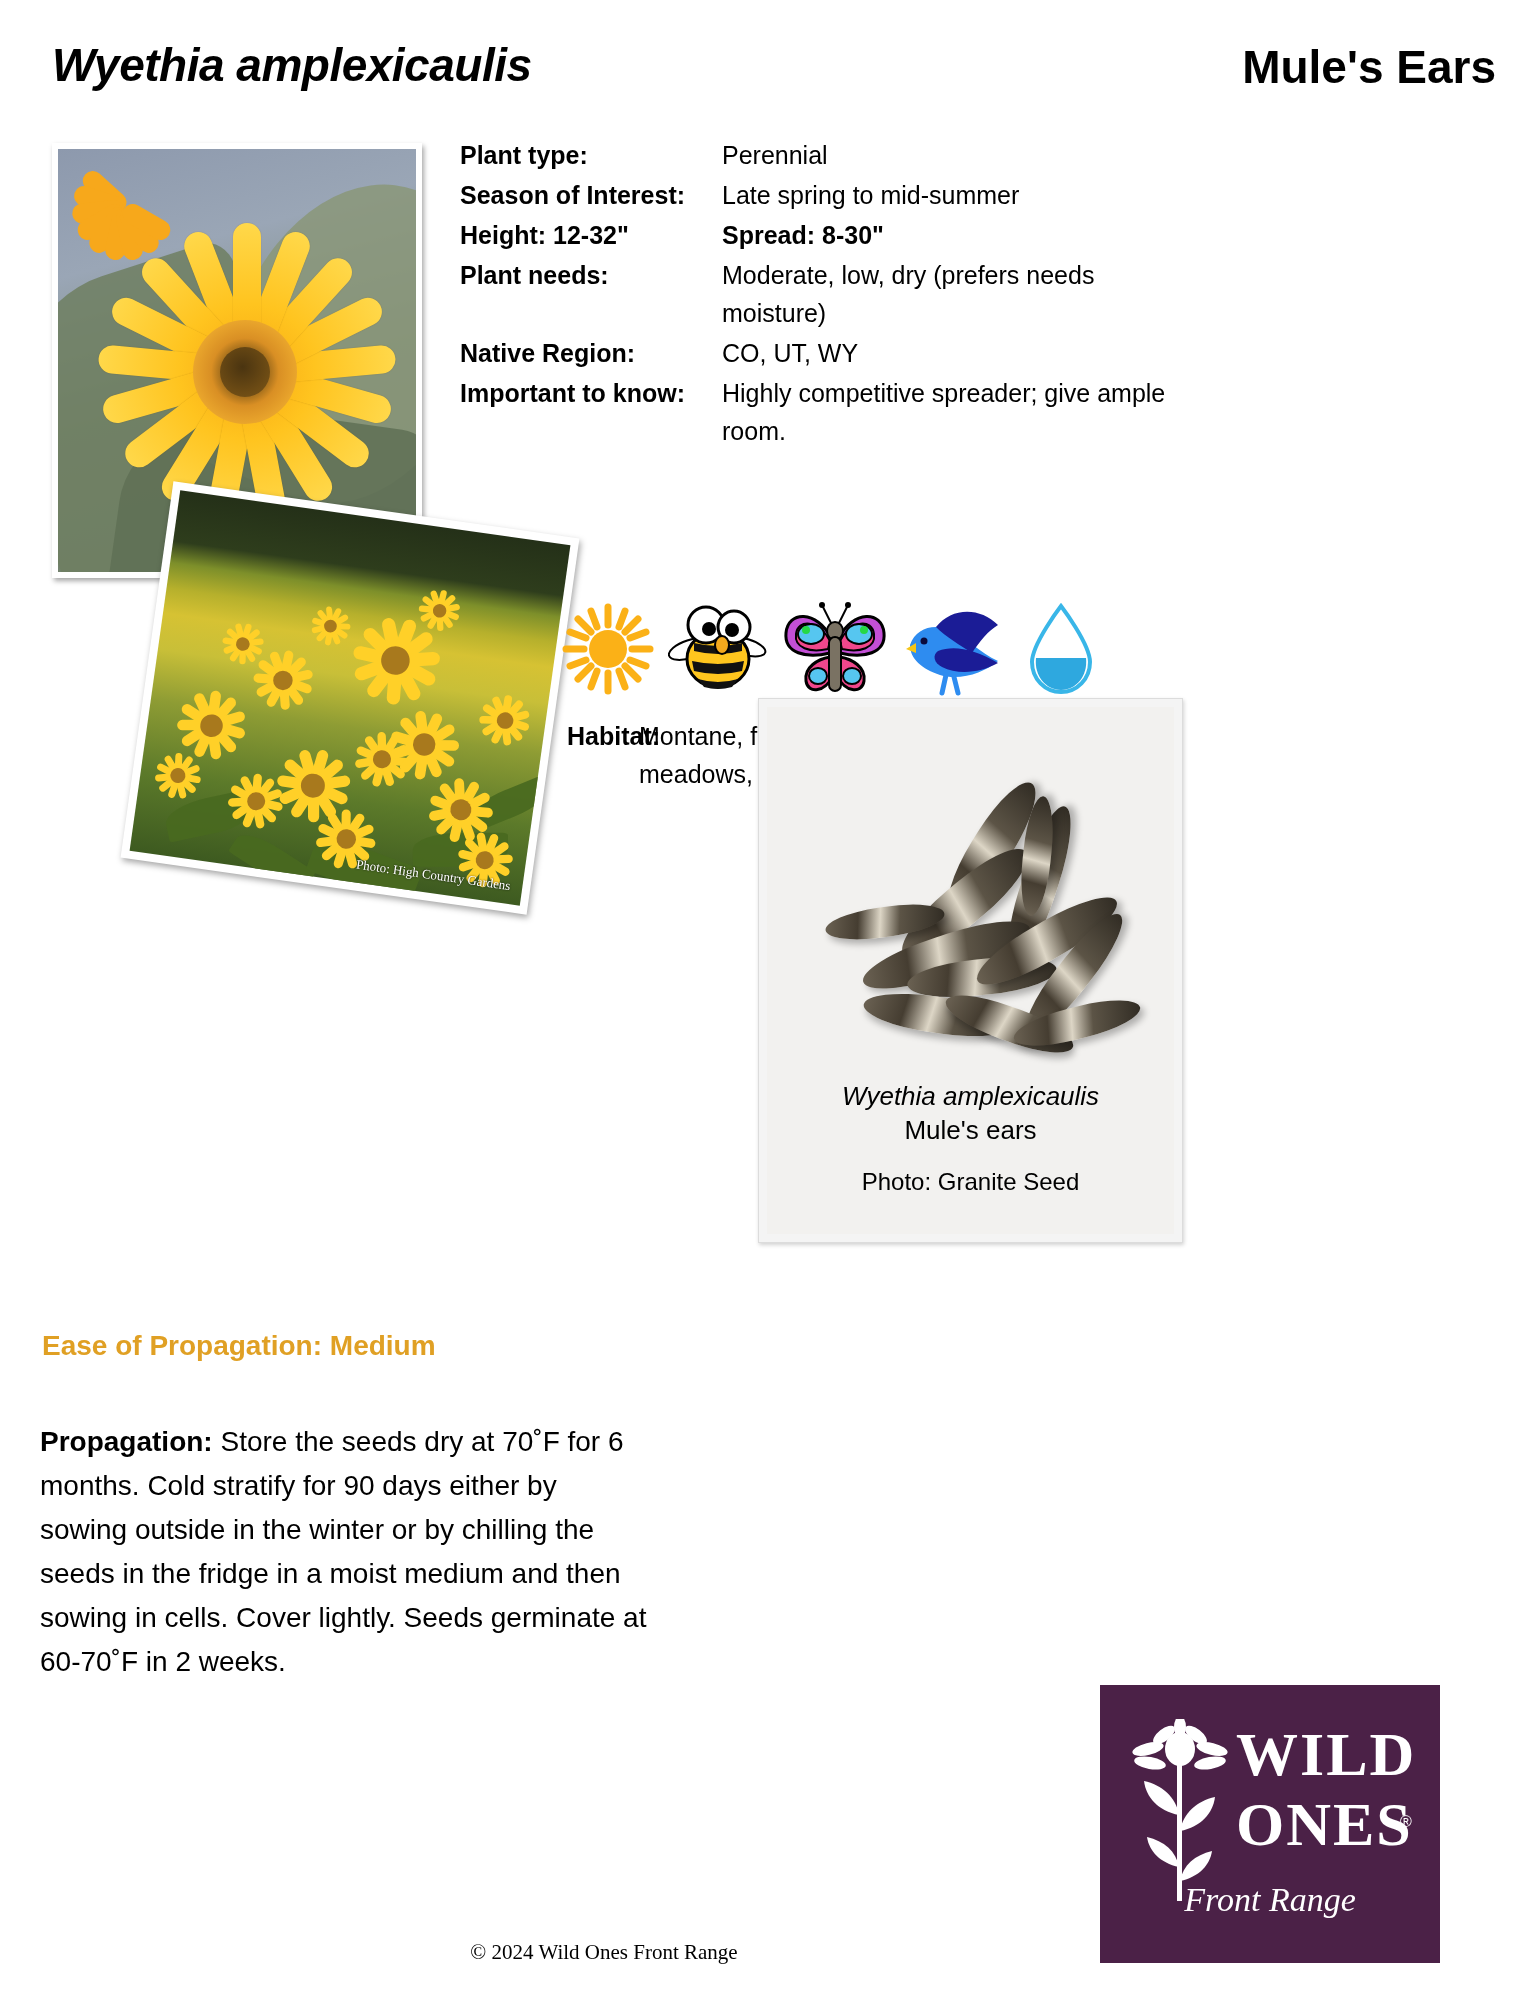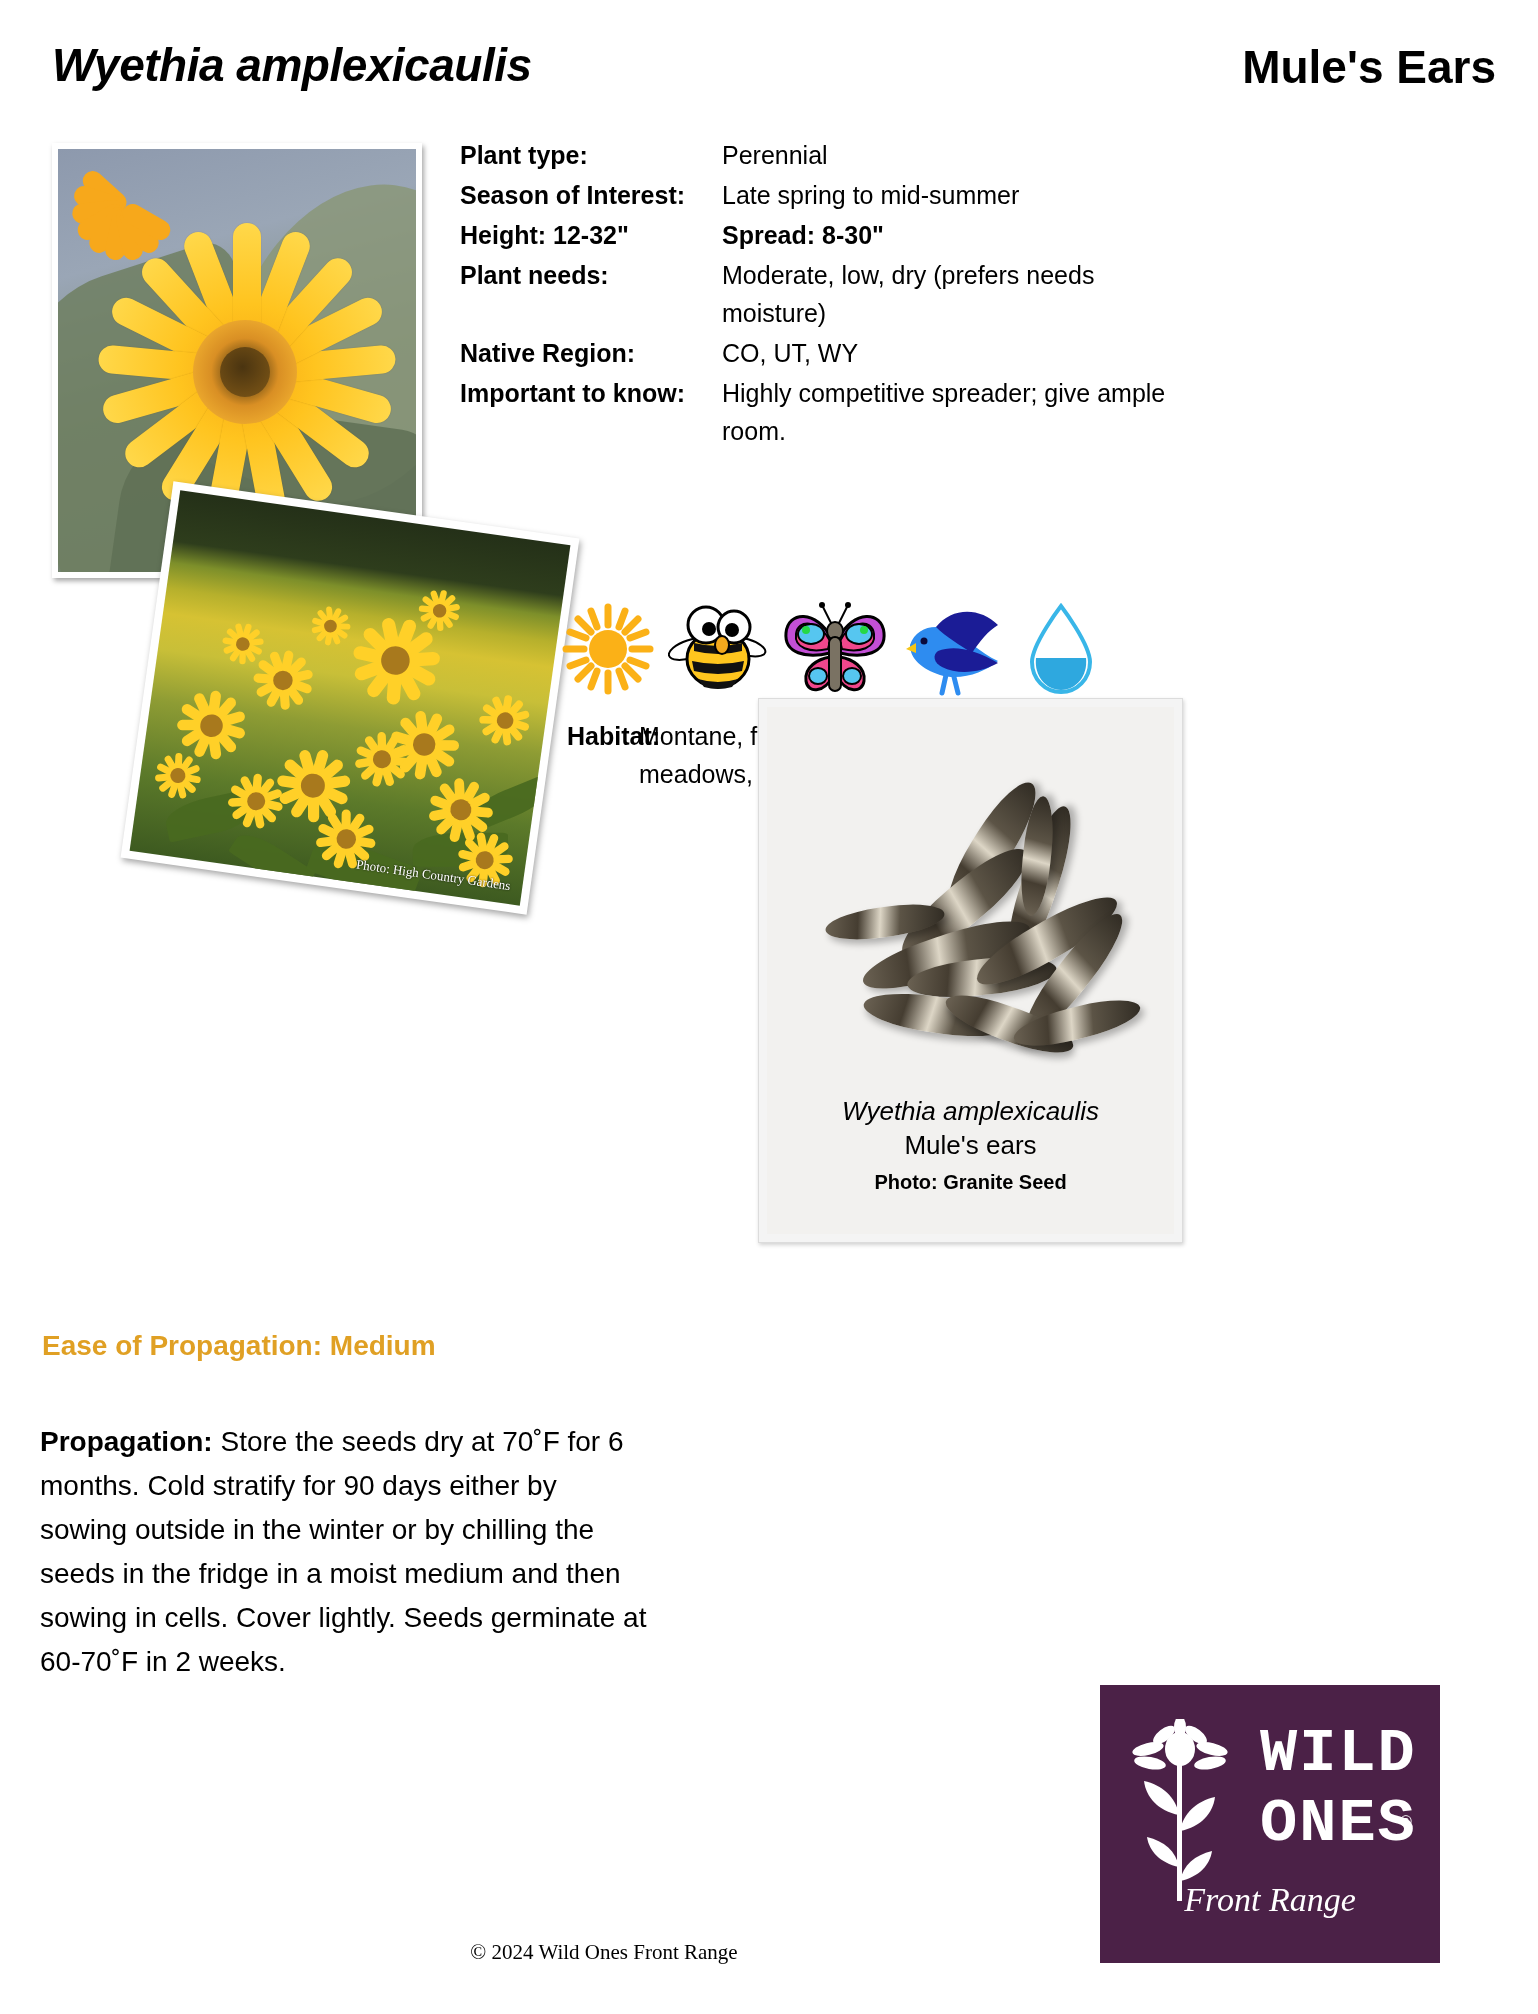--- a/index.html
+++ b/index.html
@@ -223,21 +223,21 @@
     text-align: center;
     font-family: "Liberation Sans", sans-serif;
   }
   #seed-caption .sci {
     font-size: 26px; font-style: italic; line-height: 34px;
   }
   #seed-caption .com {
     font-size: 26px; line-height: 34px;
   }
   #seed-caption .cred {
-    font-size: 20px; font-weight: bold; line-height: 32px; margin-top: 4px;
+    font-size: 24px; font-weight: normal; line-height: 32px; margin-top: 19px;
   }
 
   
   #ease-line {
     position: absolute;
     left: 42px; top: 1330px;
     font-size: 28px;
     font-weight: bold;
     color: #E0A024;
     white-space: nowrap;
@@ -253,27 +253,27 @@
 
   
   #logo {
     position: absolute;
     left: 1100px; top: 1685px;
     width: 340px; height: 278px;
     background: #4B2147;
   }
   #logo .brand1, #logo .brand2 {
     position: absolute;
-    left: 160px;
+    left: 136px;
     color: #ffffff;
     font-size: 62px;
     font-weight: bold;
     letter-spacing: 2px;
     line-height: 62px;
-    font-family: Liberation Mono, monospace;
+    font-family: Liberation Serif, serif;
   }
   #logo .brand1 { top: 38px; }
   #logo .brand2 { top: 108px; }
   #logo .reg {
     position: absolute;
     left: 300px; top: 128px;
     color:#fff; font-size: 16px;
   }
   #logo .chapter {
     position: absolute;

